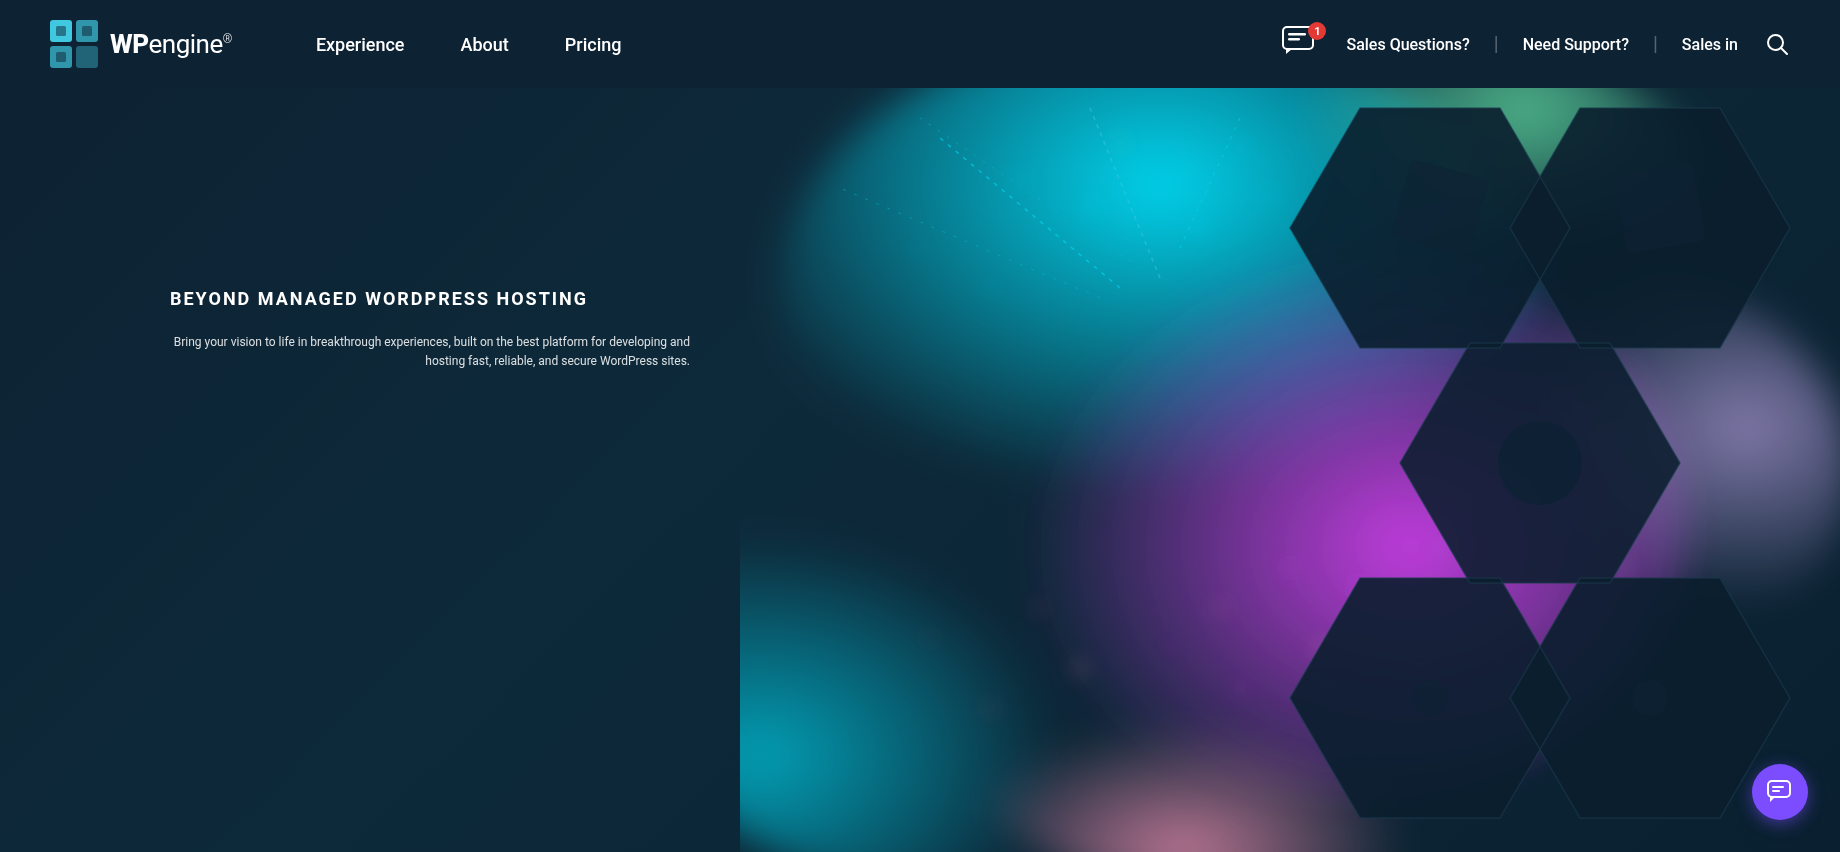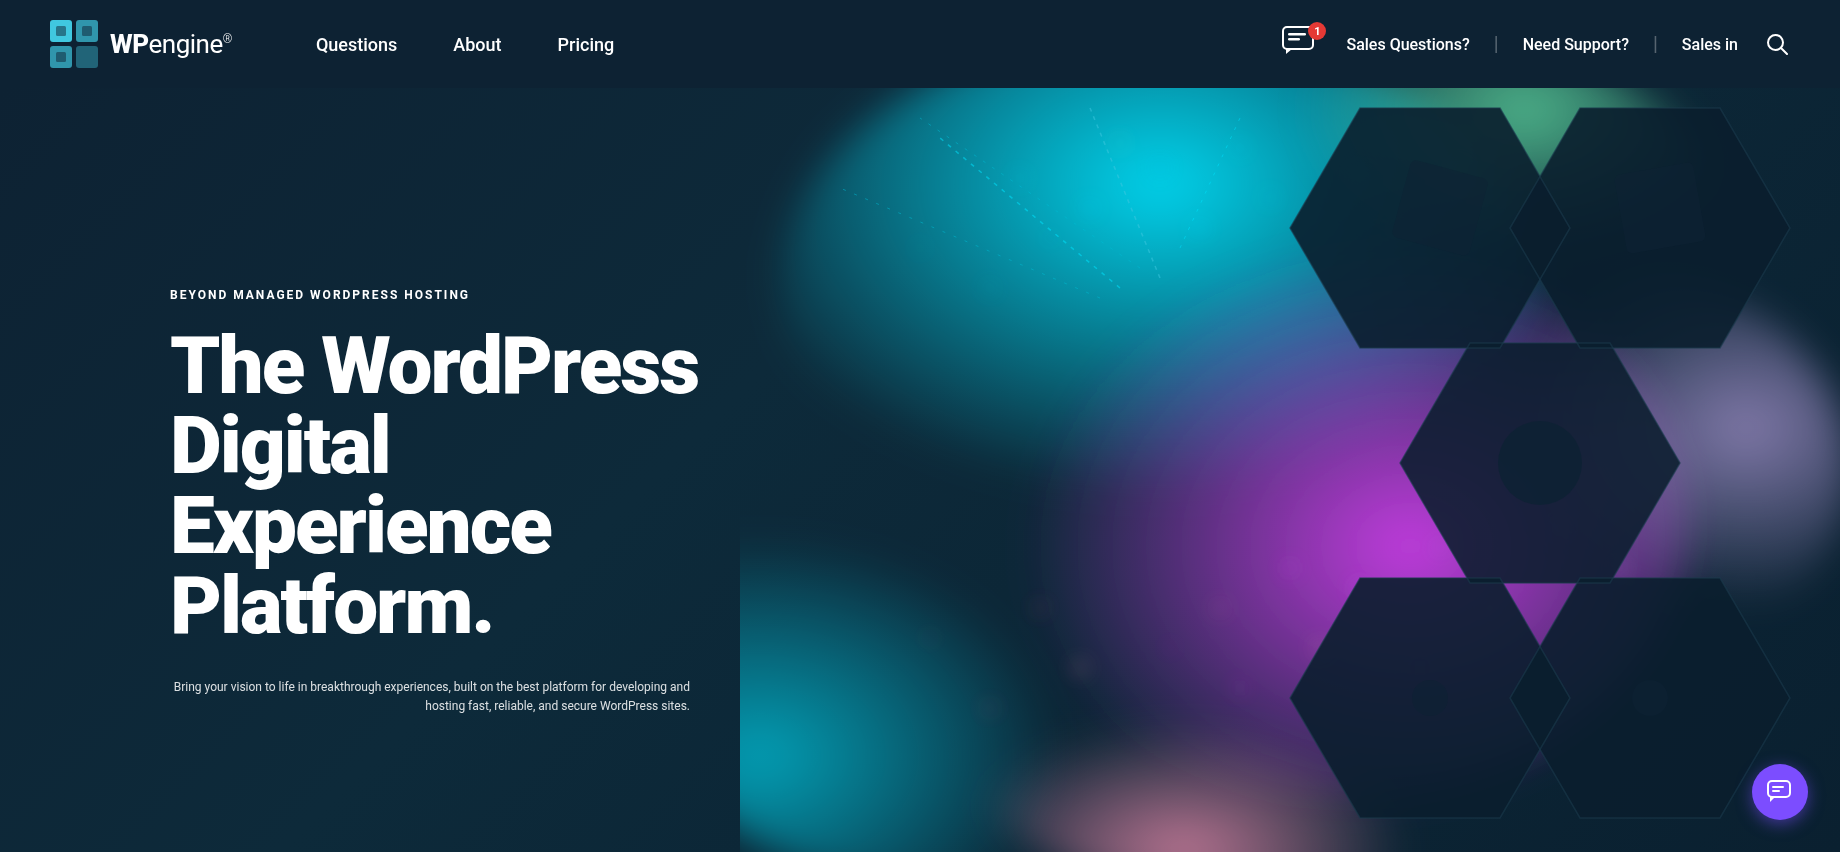--- a/index.html
+++ b/index.html
@@ -154,21 +154,21 @@
     
     .hero-content {
       position: absolute;
       left: 170px;
       top: 200px;
       max-width: 680px;
       z-index: 5;
     }
 
     .hero-eyebrow {
-      font-size: 12px;
+      font-size: 18px;
       font-weight: 700;
       letter-spacing: 2px;
       color: white;
       text-transform: uppercase;
       margin-bottom: 24px;
     }
 
     .hero-headline {
       font-size: 80px;
       font-weight: 900;
@@ -221,21 +221,21 @@
       <rect x="34" y="8" width="10" height="10" rx="1.5" fill="#0d2233" opacity="0.5"></rect>
       <rect x="8" y="34" width="10" height="10" rx="1.5" fill="#0d2233" opacity="0.5"></rect>
     </svg>
     <span class="logo-text">
       <strong>WP</strong><span>engine</span><sup>®</sup>
     </span>
   </div>
 
   <ul class="nav-links">
     <li>
-      <a href="#">Questions</a>
+      <a href="#">Experience</a>
     </li>
     <li>
       <a href="#">About</a>
     </li>
     <li>
       <a href="#">Pricing</a>
     </li>
   </ul>
 
   <div class="nav-right">
@@ -372,24 +372,20 @@
       <circle cx="690" cy="610" r="18" fill="#0d2233" opacity="0.6"></circle>
       <circle cx="910" cy="610" r="18" fill="#0d2233" opacity="0.6"></circle>
 
       <rect x="660" y="80" width="80" height="80" rx="6" fill="#0d2233" opacity="0.5" transform="rotate(15 700 120)"></rect>
       <rect x="880" y="80" width="80" height="80" rx="6" fill="#0d2233" opacity="0.5" transform="rotate(-10 920 120)"></rect>
     </svg>
   </div>
 
   <div class="hero-content">
     <p class="hero-eyebrow">BEYOND MANAGED WORDPRESS HOSTING</p>
-    <h1 class="hero-headline">
-      <span>The WordPress Digital</span><br>
-      <span>Experience Platform.</span>
-    </h1>
     <p class="hero-subtext">Bring your vision to life in breakthrough experiences, built on the best platform for developing and hosting fast, reliable, and secure WordPress sites.</p>
   </div>
 
 </section>
 
 <button class="chat-bubble-btn">
   <svg width="26" height="24" viewBox="0 0 26 24" fill="none">
     <rect x="1" y="1" width="22" height="16" rx="4" stroke="white" stroke-width="2" fill="none"></rect>
     <rect x="5" y="6" width="12" height="2" rx="1" fill="white"></rect>
     <rect x="5" y="10" width="8" height="2" rx="1" fill="white"></rect>

